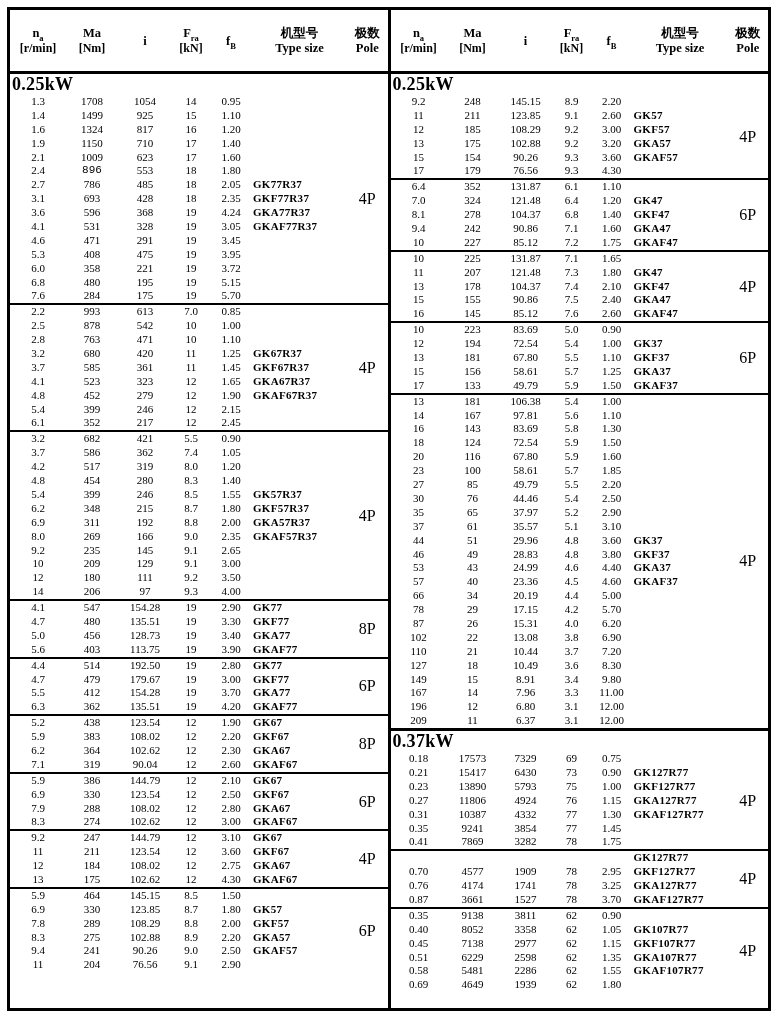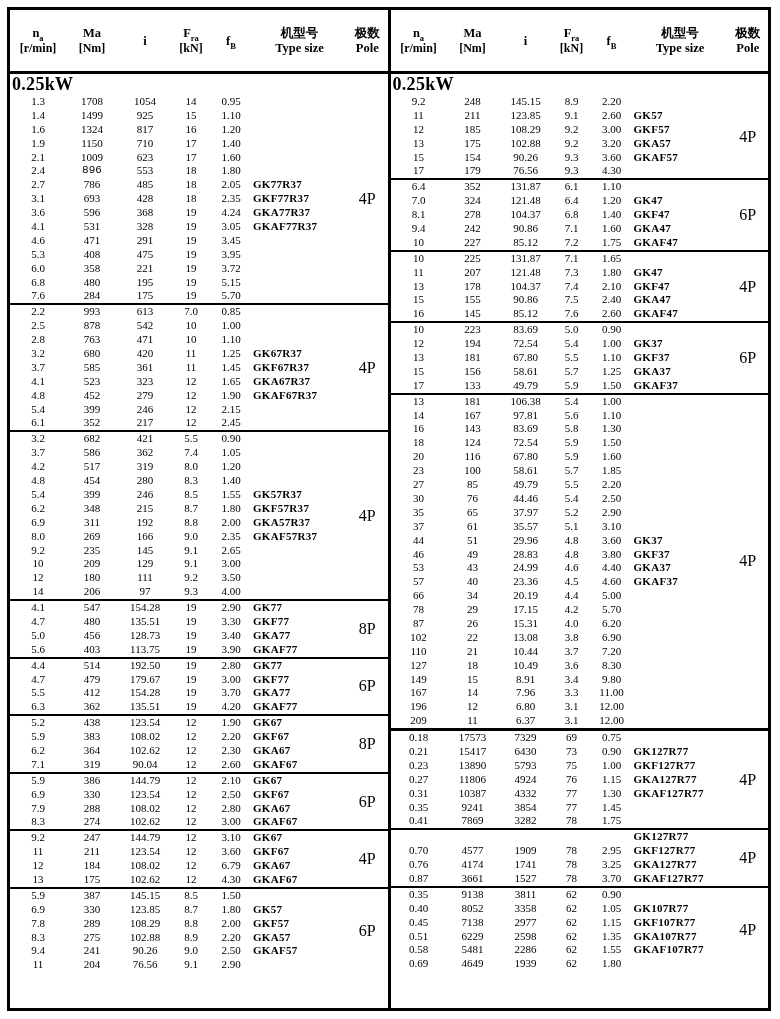--- a/index.html
+++ b/index.html
@@ -432,34 +432,34 @@
           <div class="cell" style="grid-area: 2 / 1;">11</div>
           <div class="cell" style="grid-area: 2 / 2;">211</div>
           <div class="cell" style="grid-area: 2 / 3;">123.54</div>
           <div class="cell" style="grid-area: 2 / 4;">12</div>
           <div class="cell" style="grid-area: 2 / 5;">3.60</div>
           <div class="cell type" style="grid-area: 2 / 6;">GKF67</div>
           <div class="cell" style="grid-area: 3 / 1;">12</div>
           <div class="cell" style="grid-area: 3 / 2;">184</div>
           <div class="cell" style="grid-area: 3 / 3;">108.02</div>
           <div class="cell" style="grid-area: 3 / 4;">12</div>
-          <div class="cell" style="grid-area: 3 / 5;">6.79</div>
+          <div class="cell" style="grid-area: 3 / 5;">2.75</div>
           <div class="cell type" style="grid-area: 3 / 6;">GKA67</div>
           <div class="cell" style="grid-area: 4 / 1;">13</div>
           <div class="cell" style="grid-area: 4 / 2;">175</div>
           <div class="cell" style="grid-area: 4 / 3;">102.62</div>
           <div class="cell" style="grid-area: 4 / 4;">12</div>
           <div class="cell" style="grid-area: 4 / 5;">4.30</div>
           <div class="cell type" style="grid-area: 4 / 6;">GKAF67</div>
           <div class="pole-label" style="grid-area: 1 / 7 / span 4;">4P</div>
         </div>
         <div class="block-sep"></div>
         <div class="block col-grid">
           <div class="cell" style="grid-area: 1 / 1;">5.9</div>
-          <div class="cell" style="grid-area: 1 / 2;">387</div>
+          <div class="cell" style="grid-area: 1 / 2;">464</div>
           <div class="cell" style="grid-area: 1 / 3;">145.15</div>
           <div class="cell" style="grid-area: 1 / 4;">8.5</div>
           <div class="cell" style="grid-area: 1 / 5;">1.50</div>
           <div class="cell type" style="grid-area: 1 / 6;"></div>
           <div class="cell" style="grid-area: 2 / 1;">6.9</div>
           <div class="cell" style="grid-area: 2 / 2;">330</div>
           <div class="cell" style="grid-area: 2 / 3;">123.85</div>
           <div class="cell" style="grid-area: 2 / 4;">8.7</div>
           <div class="cell" style="grid-area: 2 / 5;">1.80</div>
           <div class="cell type" style="grid-area: 2 / 6;">GK57</div>
@@ -806,20 +806,21 @@
           <div class="cell type" style="grid-area: 23 / 6;"></div>
           <div class="cell" style="grid-area: 24 / 1;">209</div>
           <div class="cell" style="grid-area: 24 / 2;">11</div>
           <div class="cell" style="grid-area: 24 / 3;">6.37</div>
           <div class="cell" style="grid-area: 24 / 4;">3.1</div>
           <div class="cell" style="grid-area: 24 / 5;">12.00</div>
           <div class="cell type" style="grid-area: 24 / 6;"></div>
           <div class="pole-label" style="grid-area: 1 / 7 / span 24;">4P</div>
         </div>
         <div class="sec-sep"></div>
+        <div class="section-label">0.37kW</div>
         <div class="block col-grid">
           <div class="cell" style="grid-area: 1 / 1;">0.18</div>
           <div class="cell" style="grid-area: 1 / 2;">17573</div>
           <div class="cell" style="grid-area: 1 / 3;">7329</div>
           <div class="cell" style="grid-area: 1 / 4;">69</div>
           <div class="cell" style="grid-area: 1 / 5;">0.75</div>
           <div class="cell type" style="grid-area: 1 / 6;"></div>
           <div class="cell" style="grid-area: 2 / 1;">0.21</div>
           <div class="cell" style="grid-area: 2 / 2;">15417</div>
           <div class="cell" style="grid-area: 2 / 3;">6430</div>

